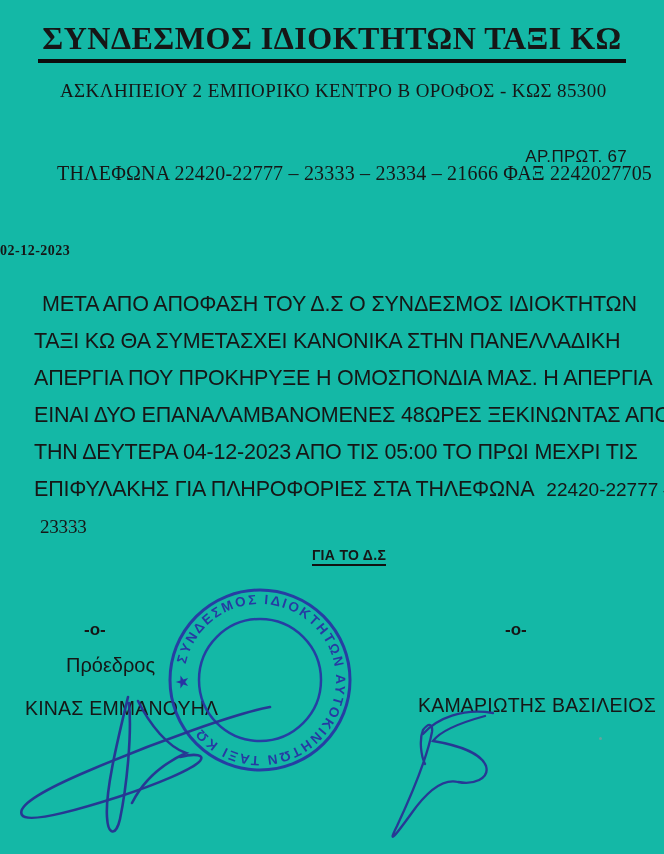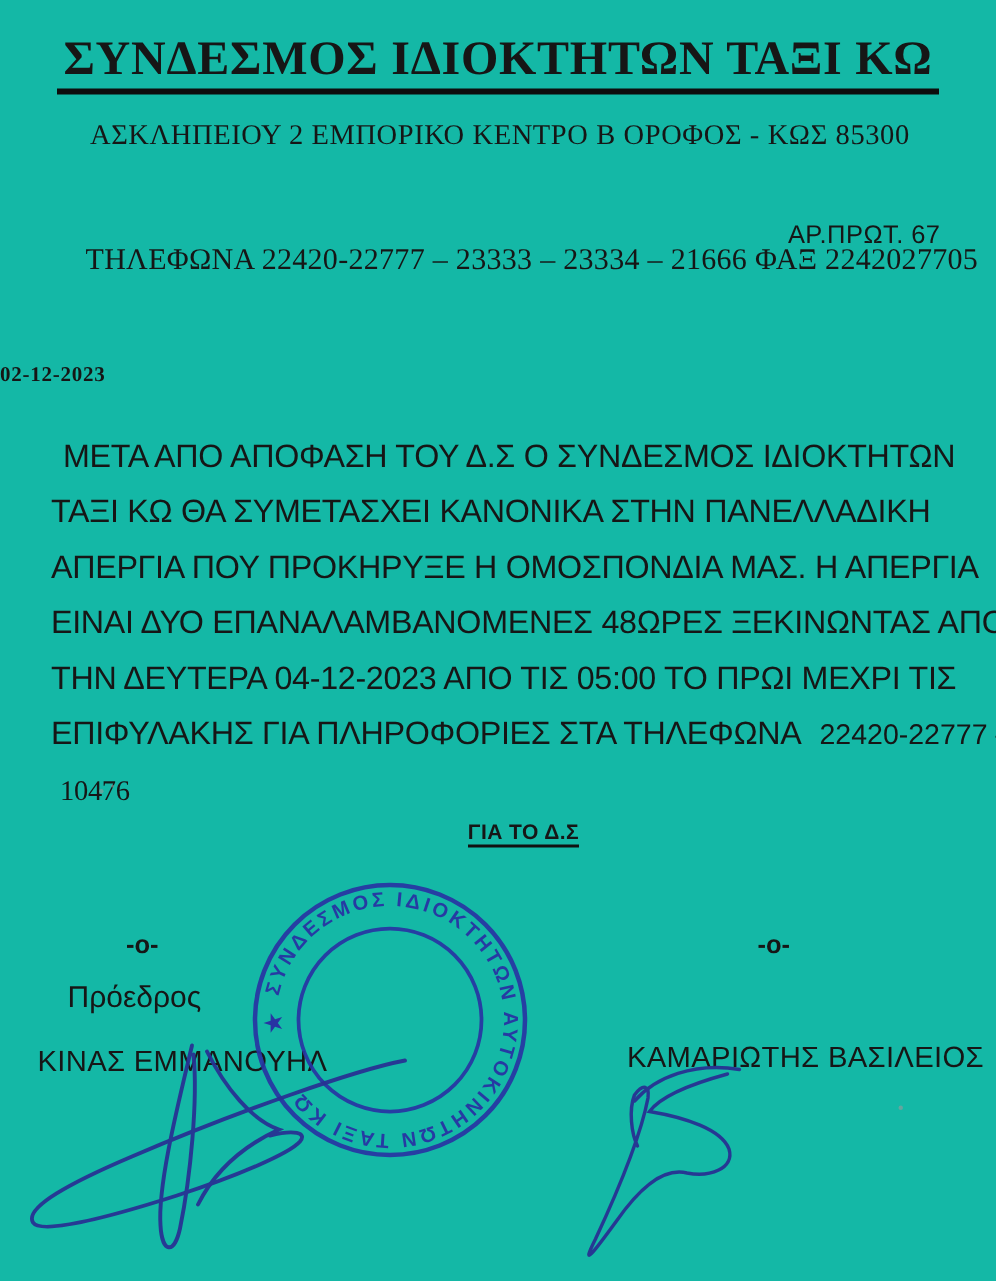--- a/index.html
+++ b/index.html
@@ -70,21 +70,21 @@
   .for-board span{
     display:inline-block;
     font-weight:bold;font-size:14px;letter-spacing:.3px;
     border-bottom:2.5px solid #111;
     padding-bottom:1px;
   }
   .dash-o{position:absolute;font-weight:bold;font-size:17px;}
   .dash-o.left{left:84px;top:620px;}
   .dash-o.right{left:505px;top:620px;}
   .role{position:absolute;font-size:20px;}
-  .role.left{left:45px;top:654px;}
+  .role.left{left:66px;top:654px;}
   .role.right{left:477px;top:652px;}
   .signer-name{position:absolute;font-size:19.5px;letter-spacing:.2px;white-space:nowrap;}
   .signer-name.left{left:25px;top:697px;}
   .signer-name.right{left:418px;top:694px;}
   
   .stamp-svg{position:absolute;left:160px;top:580px;}
   .sig-svg{position:absolute;}
   .sig-left{left:8px;top:693px;}
   .sig-right{left:385px;top:700px;}
   .speckle{position:absolute;background:#9a9a9a;border-radius:50%;opacity:.6;}
@@ -106,21 +106,21 @@
 
   <div class="doc-date">02-12-2023</div>
 
   <div class="body-text">
     <div class="line indent">ΜΕΤΑ ΑΠΟ ΑΠΟΦΑΣΗ ΤΟΥ Δ.Σ Ο ΣΥΝΔΕΣΜΟΣ ΙΔΙΟΚΤΗΤΩΝ</div>
     <div class="line">ΤΑΞΙ ΚΩ ΘΑ ΣΥΜΕΤΑΣΧΕΙ ΚΑΝΟΝΙΚΑ ΣΤΗΝ ΠΑΝΕΛΛΑΔΙΚΗ</div>
     <div class="line">ΑΠΕΡΓΙΑ ΠΟΥ ΠΡΟΚΗΡΥΞΕ Η ΟΜΟΣΠΟΝΔΙΑ ΜΑΣ. Η ΑΠΕΡΓΙΑ</div>
     <div class="line">ΕΙΝΑΙ ΔΥΟ ΕΠΑΝΑΛΑΜΒΑΝΟΜΕΝΕΣ 48ΩΡΕΣ ΞΕΚΙΝΩΝΤΑΣ ΑΠΟ</div>
     <div class="line">ΤΗΝ ΔΕΥΤΕΡΑ 04-12-2023 ΑΠΟ ΤΙΣ 05:00 ΤΟ ΠΡΩΙ ΜΕΧΡΙ ΤΙΣ</div>
     <div class="line"><span>ΕΠΙΦΥΛΑΚΗΣ ΓΙΑ ΠΛΗΡΟΦΟΡΙΕΣ ΣΤΑ ΤΗΛΕΦΩΝΑ</span><span class="phone-inline">22420-22777 –</span></div>
-    <div class="line phone-cont">10476</div>
+    <div class="line phone-cont">23333</div>
   </div>
 
   <div class="for-board">
     <span>ΓΙΑ ΤΟ Δ.Σ</span>
   </div>
 
   <div class="dash-o left">-ο-</div>
   <div class="role left">Πρόεδρος</div>
   <div class="signer-name left">ΚΙΝΑΣ ΕΜΜΑΝΟΥΗΛ</div>
 

